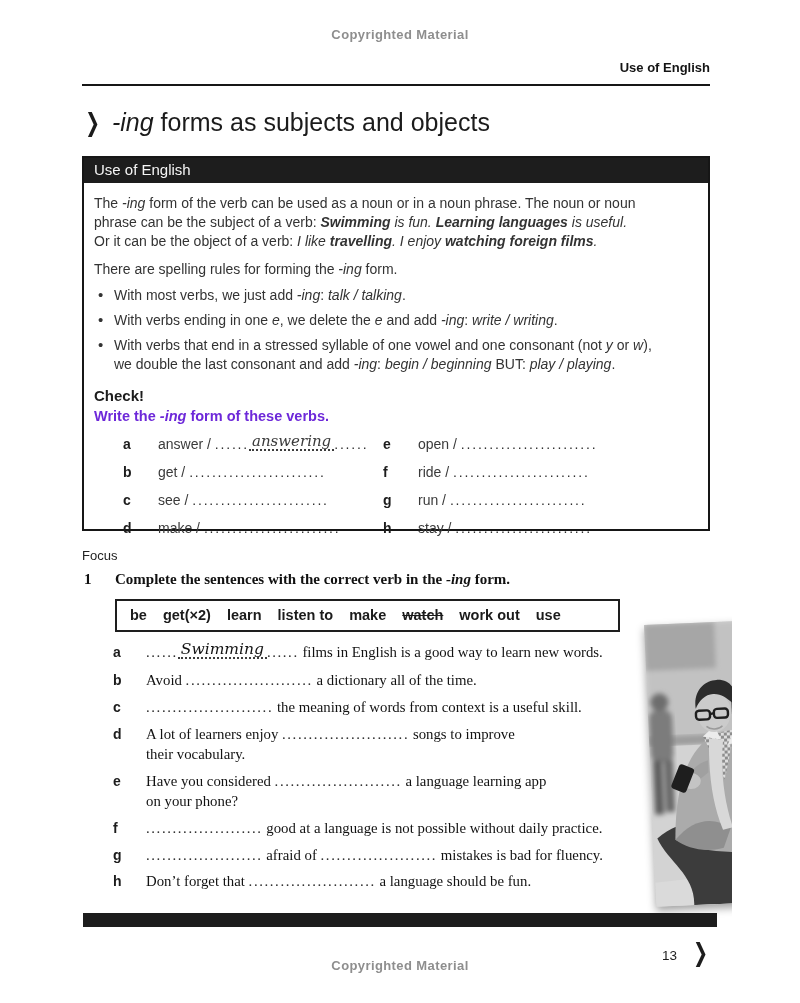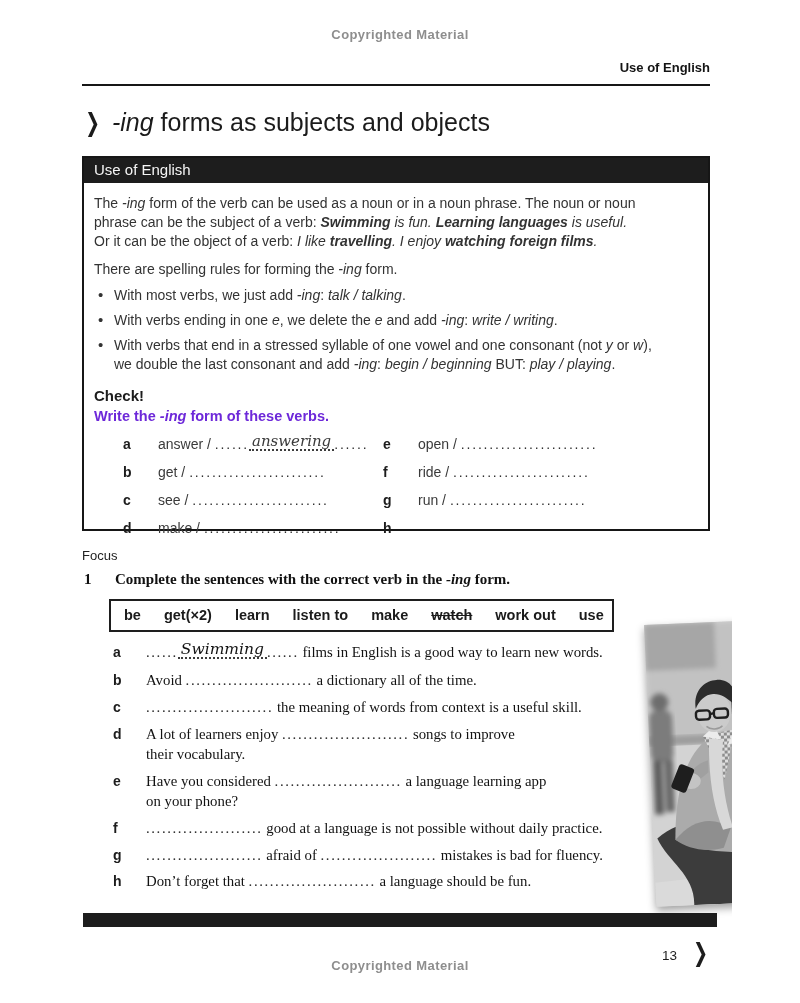--- a/index.html
+++ b/index.html
@@ -41,22 +41,22 @@
   .check-col{display:flex;flex-direction:column;gap:9px;}
   .check-col.c1{width:260px;}
   .check-row{display:flex;font-size:14px;color:#3a3a3a;line-height:19px;}
   .check-row .ltr{font-weight:bold;width:35px;color:#1c1c1c;}
 
   
   .focus-label{position:absolute;left:82px;top:548px;font-size:13px;color:#222;}
   .ex-row{position:absolute;left:84px;top:571px;width:640px;display:flex;
           font-family:"Liberation Serif",serif;font-weight:bold;font-size:15px;color:#111;}
   .ex-num{width:31px;}
-  .word-box{position:absolute;left:109px;top:599px;width:505px;box-sizing:border-box;
-            border:2px solid #1e1e1e;padding:6px 10px 7px 13px;display:flex;gap:23px;
+  .word-box{position:absolute;left:115px;top:599px;width:505px;box-sizing:border-box;
+            border:2px solid #1e1e1e;padding:6px 10px 7px 13px;display:flex;gap:16px;
             font-weight:bold;font-size:14.5px;color:#1b1b1b;white-space:nowrap;}
   .strike{text-decoration:line-through;}
 
   .sent-row{position:absolute;left:113px;display:flex;width:540px;}
   .sent-row .ltr{font-weight:bold;font-size:14px;width:33px;color:#1c1c1c;padding-top:2px;}
   .sent-body{font-family:"Liberation Serif",serif;font-size:14.8px;line-height:20px;color:#121212;width:505px;}
   .sent-body .dots{letter-spacing:1.6px;}
   .sent-body .hand{font-size:15.5px;}
 
   
@@ -123,20 +123,21 @@
             <div class="check-row">
               <span class="ltr">f</span>
               <span><span>ride / </span><span class="dots">........................</span></span>
             </div>
             <div class="check-row">
               <span class="ltr">g</span>
               <span><span>run / </span><span class="dots">........................</span></span>
             </div>
             <div class="check-row">
               <span class="ltr">h</span>
+              <span><span>stay / </span><span class="dots">........................</span></span>
             </div>
           </div>
       </div>
     </div>
   </div>
 
   <div class="focus-label">Focus</div>
 
   <div class="ex-row">
     <span class="ex-num">1</span>

